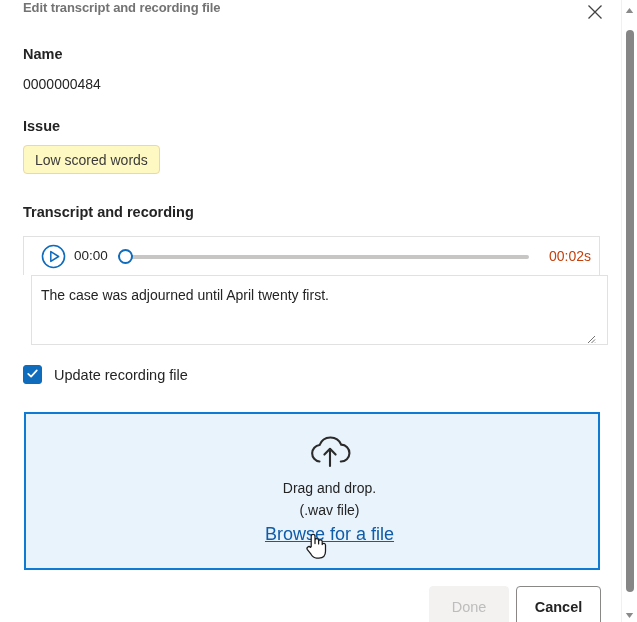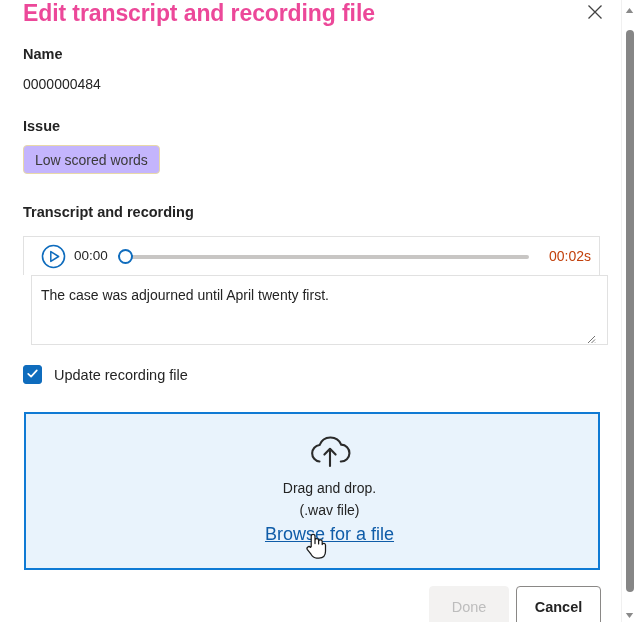--- a/index.html
+++ b/index.html
@@ -31,23 +31,23 @@
     position: absolute;
     left: 0;
     top: 0;
     width: 621px;
     height: 34px;
   }
   .dlg-title {
     position: absolute;
     left: 23px;
     top: 0px;
-    font-size: 23px;
+    font-size: 13px;
     font-weight: bold;
-    color: #ec4899;
+    color: #737373;
     letter-spacing: -0.1px;
     white-space: nowrap;
   }
   .close-btn {
     position: absolute;
     left: 580px;
     top: -2px;
     width: 30px;
     height: 28px;
     border: none;
@@ -85,21 +85,21 @@
 
   .issue-badge {
     position: absolute;
     left: 23px;
     top: 145px;
     height: 29px;
     box-sizing: border-box;
     padding: 12px 11px;
     display: flex;
     align-items: center;
-    background: #c4b5fd;
+    background: #fef9c3;
     border: 1px solid #e8d9a8;
     border-radius: 4px;
     font-size: 14px;
     color: #3b3a39;
     white-space: nowrap;
   }
 
   
   .player {
     position: absolute;

